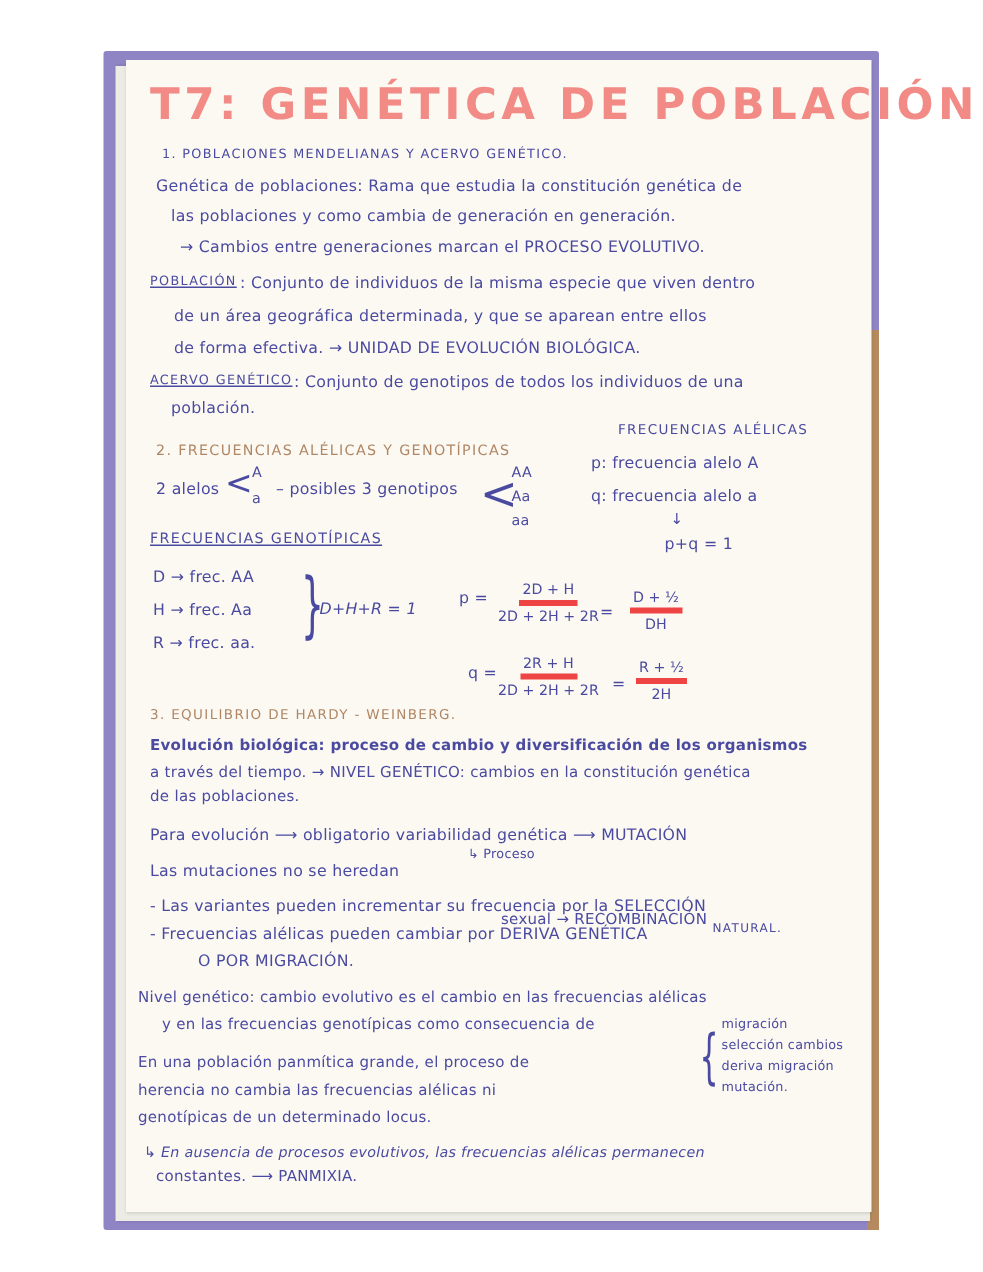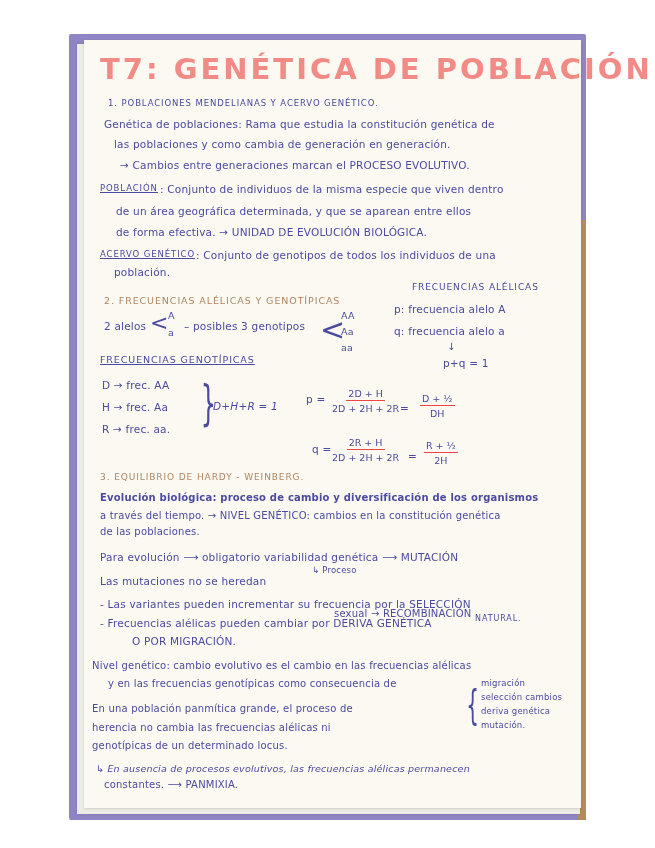--- a/index.html
+++ b/index.html
@@ -31,21 +31,21 @@
   .ul { text-decoration: underline; }
 
   .title {
     position: absolute; left: 100px; top: 52px; width: 470px;
     color: #f28b86; font-family: "DejaVu Sans", sans-serif; font-weight: bold;
     font-size: 29px; letter-spacing: 3px; white-space: nowrap;
   }
 
   .frac { position: absolute; display: flex; flex-direction: column; align-items: center;
           color: #4a4aa0; font-size: 9.5px; }
-  .frac .num { padding: 0 2px 1px; border-bottom: 1px solid #ef4444; }
+  .frac .num { padding: 0 2px 1px; border-bottom: 4px solid #ef4444; }
   .frac .den { padding-top: 2px; }
 
   .brace { position: absolute; color: #4a4aa0; font-family: "DejaVu Sans", sans-serif; }
 </style>
 </head>
 <body>
 
 <div class="folder"></div>
 <div class="folder-right-edge"></div>
 <div class="sheet-back"></div>
@@ -126,21 +126,21 @@
 <div class="hw" style="left:100px;top:617px;">- Frecuencias alélicas pueden cambiar por DERIVA GENÉTICA</div>
 <div class="hw caps" style="left:475px;top:614px;font-size:8px;">NATURAL.</div>
 <div class="hw" style="left:132px;top:635px;">O POR MIGRACIÓN.</div>
 
 <div class="hw" style="left:92px;top:660px;font-size:10px;">Nivel genético: cambio evolutivo es el cambio en las frecuencias alélicas</div>
 <div class="hw" style="left:108px;top:678px;font-size:10px;">y en las frecuencias genotípicas   como consecuencia de</div>
 
 <div class="brace" style="left:460px;top:682px;font-size:40px;transform:scaleX(0.5);">{</div>
 <div class="hw" style="left:481px;top:678px;font-size:8.5px;">migración</div>
 <div class="hw" style="left:481px;top:692px;font-size:8.5px;">selección cambios</div>
-<div class="hw" style="left:481px;top:706px;font-size:8.5px;">deriva genética</div>
+<div class="hw" style="left:481px;top:706px;font-size:8.5px;">deriva migración</div>
 <div class="hw" style="left:481px;top:720px;font-size:8.5px;">mutación.</div>
 
 <div class="hw" style="left:92px;top:703px;font-size:10px;">En una población panmítica grande, el proceso de</div>
 <div class="hw" style="left:92px;top:722px;font-size:10px;">herencia no cambia las frecuencias alélicas ni</div>
 <div class="hw" style="left:92px;top:740px;font-size:10px;">genotípicas de un determinado locus.</div>
 
 <div class="hw" style="left:96px;top:763px;font-size:9.5px;font-style:italic;">↳ En ausencia de procesos evolutivos, las frecuencias alélicas permanecen</div>
 <div class="hw" style="left:104px;top:779px;font-size:10px;">constantes.  ⟶  PANMIXIA.</div>
 
 </body></html>

